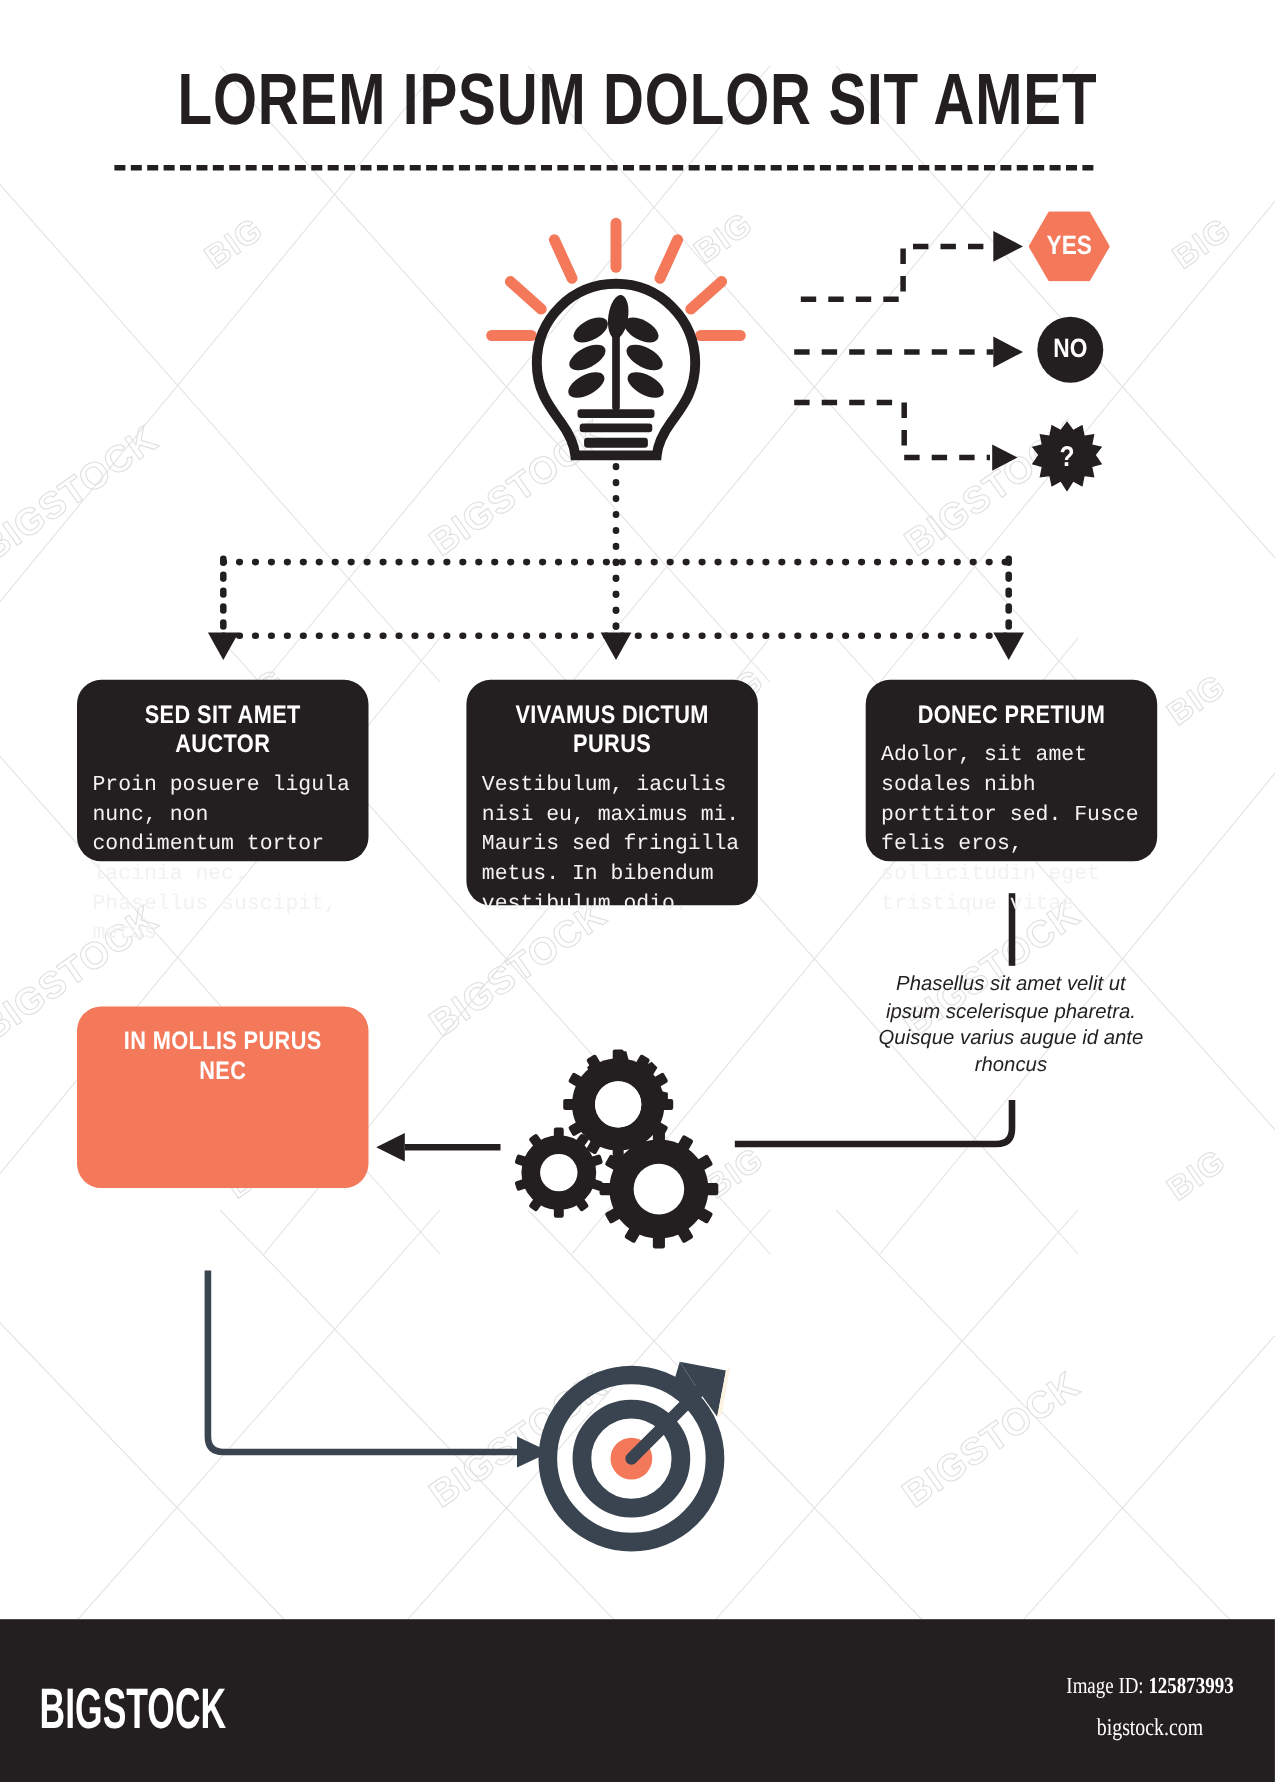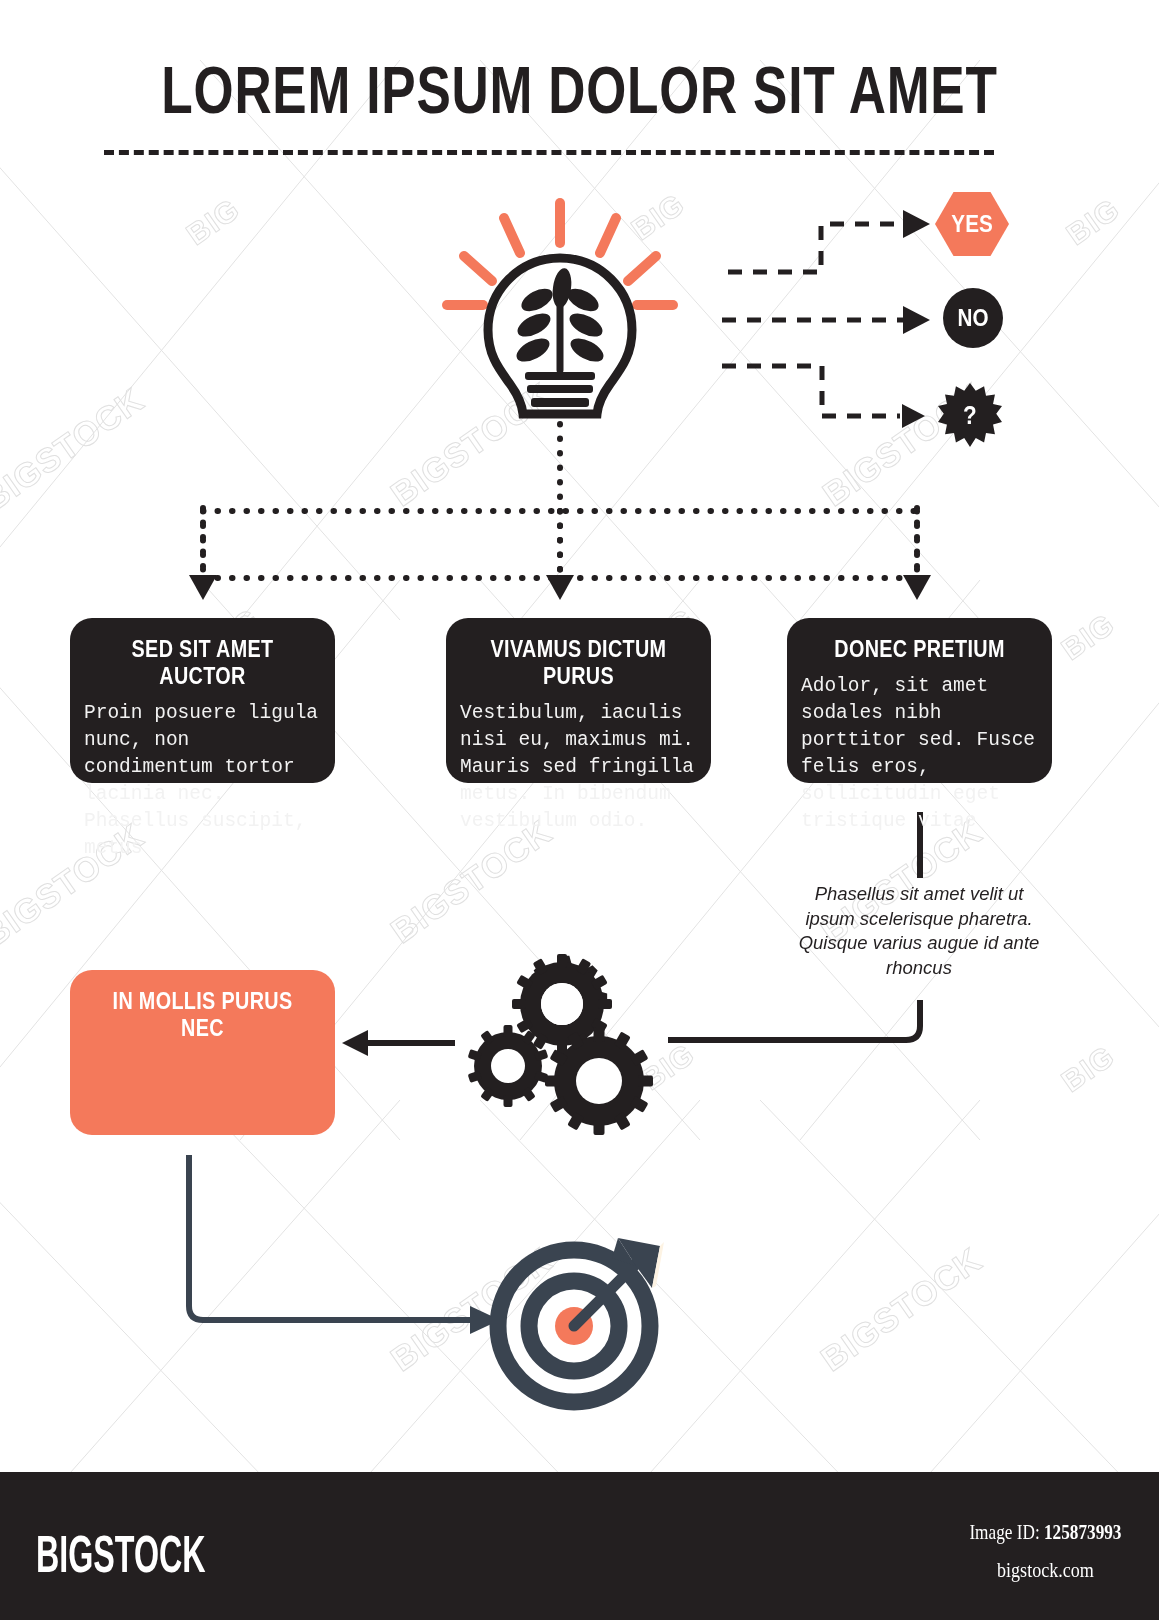--- a/index.html
+++ b/index.html
@@ -89,23 +89,23 @@
   .card p {
     margin: 0;
     font-size: 19.5px;
     line-height: 1.38;
     color: #f2f2f2;
     text-align: left;
     font-family: Liberation Mono, monospace;
   }
 
   #card1 { left: 70px;  top: 618px; width: 265px; height: 165px; }
-  #card2 { left: 446px; top: 618px; width: 265px; height: 165px; }
+  #card2 { left: 424px; top: 618px; width: 265px; height: 205px; }
   #card3 { left: 787px; top: 618px; width: 265px; height: 165px; }
-  #card4 { left: 70px;  top: 970px; width: 265px; height: 165px; }
+  #card4 { left: 70px;  top: 915px; width: 265px; height: 165px; }
 
   
   .note {
     position: absolute;
     left: 790px;
     top: 882px;
     width: 258px;
     text-align: center;
     font-family: "Liberation Sans", sans-serif;
     font-style: italic;

